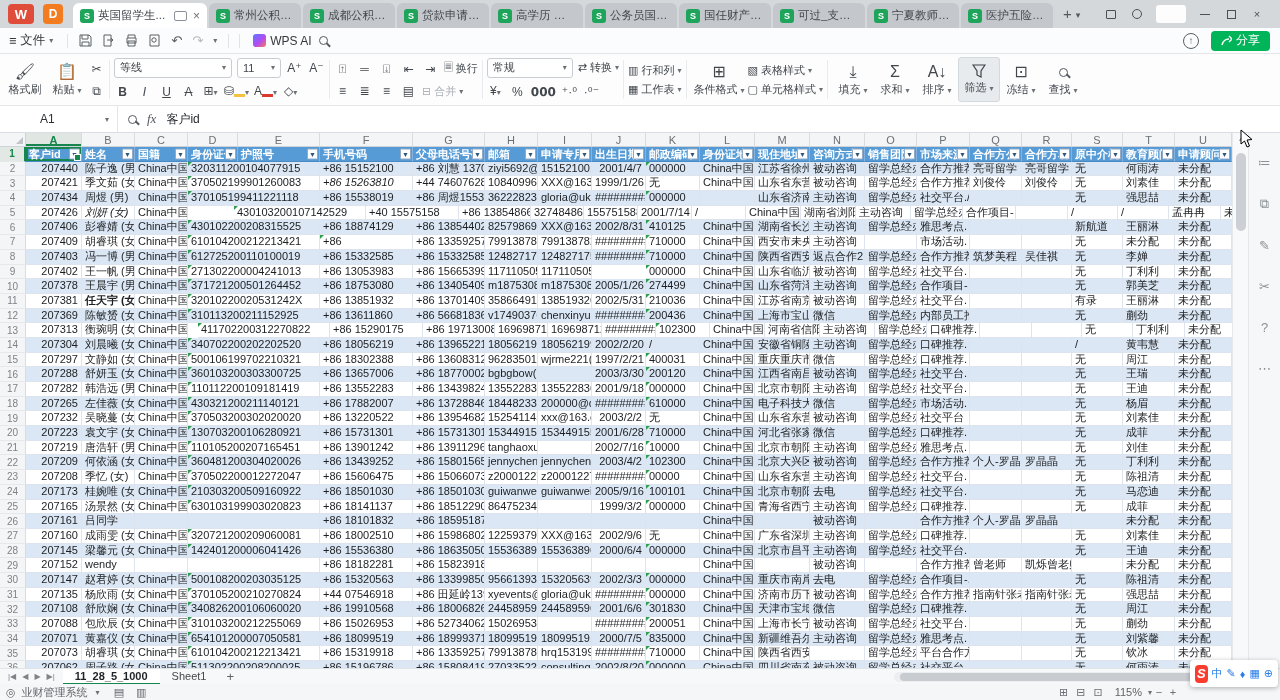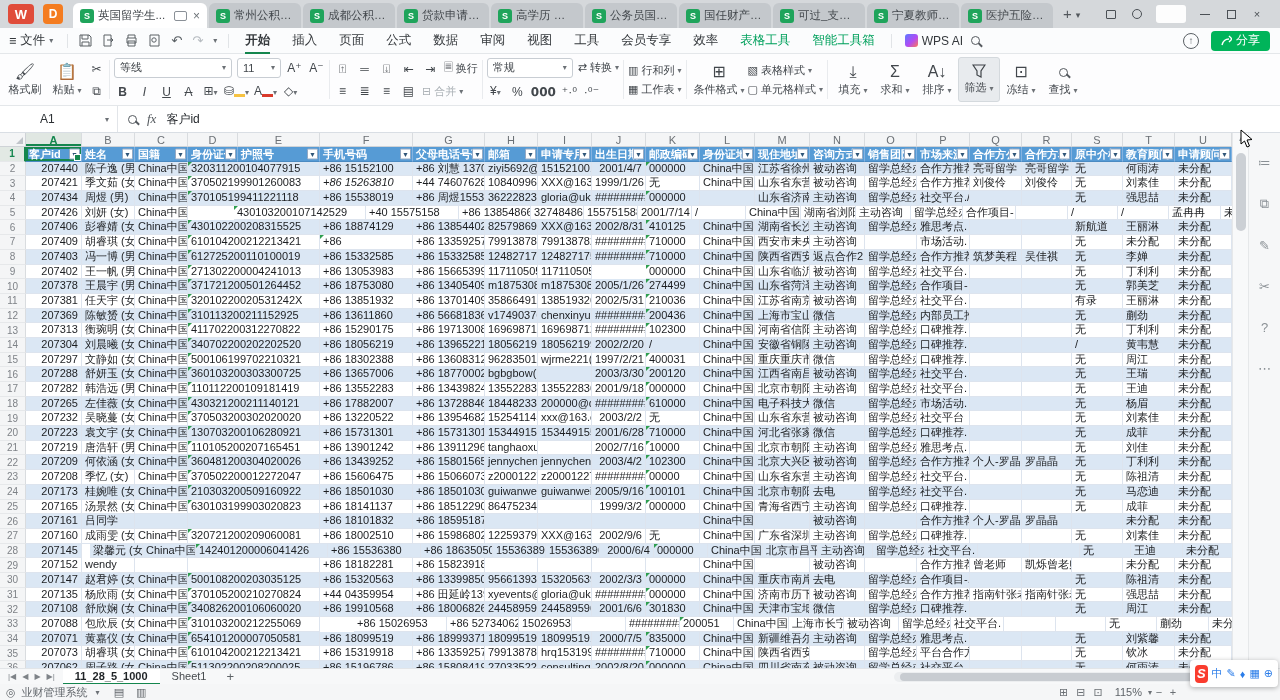--- a/index.html
+++ b/index.html
@@ -234,34 +234,20 @@
       </svg>
     <svg width="13" height="13" viewBox="0 0 13 13">
         <path d="M2 1h9v11H2z" fill="none" stroke="#5a6065"></path>
         <circle cx="6" cy="6" r="2.2" fill="none" stroke="#5a6065"></circle>
       </svg>
     <span class="ud">↶</span>
     <span class="ud dis">↷</span>
     <span class="ca">▾</span>
   </div>
   <div class="mdiv"></div>
-  <div id="menu-items" style="display:flex">
-      <div class="mitem active">开始</div>
-      <div class="mitem">插入</div>
-      <div class="mitem">页面</div>
-      <div class="mitem">公式</div>
-      <div class="mitem">数据</div>
-      <div class="mitem">审阅</div>
-      <div class="mitem">视图</div>
-      <div class="mitem">工具</div>
-      <div class="mitem">会员专享</div>
-      <div class="mitem">效率</div>
-      <div class="mitem green">表格工具</div>
-      <div class="mitem green">智能工具箱</div>
-    </div>
   <div class="mdiv"></div>
   <div class="wpsai">
     <span class="ai-logo"></span>
     <span>WPS AI</span>
   </div>
   <span class="mag"></span>
   <div class="mright">
     <div class="upgrade">↑</div>
     <div class="sharebtn">
       <svg width="11" height="11" viewBox="0 0 11 11">
@@ -515,21 +501,21 @@
       <div class="gcell" style="width: 53px;">社交平台./</div>
       <div class="gcell" style="width: 52px;"></div>
       <div class="gcell" style="width: 50px;"></div>
       <div class="gcell" style="width: 51px;">无</div>
       <div class="gcell" style="width: 52px;">强思喆</div>
       <div class="gcell" style="width: 57px;">未分配</div>
     </div>
     <div class="grow">
       <div class="rnum">5</div>
       <div class="gcell num" style="width: 56px;">207426</div>
-      <div class="gcell" style="width: 53px;">刘妍 (女)</div>
+      <div class="gcell" style="width: 53px; font-style: italic;">刘妍 (女)</div>
       <div class="gcell" style="width: 53px;">China中国</div>
       <div class="gcell tri" style="width: 132px; margin-left: 46px;">430103200107142529</div>
       <div class="gcell" style="width: 93px;">+40 15575158</div>
       <div class="gcell" style="width: 72px;">+86 1385486689</div>
       <div class="gcell" style="width: 53px;">327484864</div>
       <div class="gcell" style="width: 54px;">155751588</div>
       <div class="gcell num" style="width: 54px;">2001/7/14</div>
       <div class="gcell" style="width: 54px;">/</div>
       <div class="gcell" style="width: 55px;">China中国</div>
       <div class="gcell" style="width: 55px;">湖南省浏阳</div>
@@ -653,21 +639,21 @@
       <div class="gcell" style="width: 53px;">合作项目-</div>
       <div class="gcell" style="width: 52px;"></div>
       <div class="gcell" style="width: 50px;"></div>
       <div class="gcell" style="width: 51px;">无</div>
       <div class="gcell" style="width: 52px;">郭美芝</div>
       <div class="gcell" style="width: 57px;">未分配</div>
     </div>
     <div class="grow">
       <div class="rnum">11</div>
       <div class="gcell num" style="width: 56px;">207381</div>
-      <div class="gcell" style="width: 53px;">任天宇 (女</div>
+      <div class="gcell" style="width: 53px; font-weight: bold;">任天宇 (女</div>
       <div class="gcell" style="width: 53px;">China中国</div>
       <div class="gcell tri" style="width: 132px;">32010220020531242X</div>
       <div class="gcell" style="width: 93px;">+86 13851932</div>
       <div class="gcell" style="width: 72px;">+86 1370140948</div>
       <div class="gcell" style="width: 53px;">358664913</div>
       <div class="gcell" style="width: 54px;">138519326</div>
       <div class="gcell num" style="width: 54px;">2002/5/31</div>
       <div class="gcell tri" style="width: 54px;">210036</div>
       <div class="gcell" style="width: 55px;">China中国</div>
       <div class="gcell" style="width: 55px;">江苏省南京</div>
@@ -701,21 +687,21 @@
       <div class="gcell" style="width: 50px;"></div>
       <div class="gcell" style="width: 51px;">无</div>
       <div class="gcell" style="width: 52px;">蒯劲</div>
       <div class="gcell" style="width: 57px;">未分配</div>
     </div>
     <div class="grow">
       <div class="rnum">13</div>
       <div class="gcell num" style="width: 56px;">207313</div>
       <div class="gcell" style="width: 53px;">衡琬明 (女</div>
       <div class="gcell" style="width: 53px;">China中国</div>
-      <div class="gcell tri" style="width: 132px;">411702200312270822</div>
+      <div class="gcell tri" style="width: 132px; margin-left: 10px;">411702200312270822</div>
       <div class="gcell" style="width: 93px;">+86 15290175</div>
       <div class="gcell" style="width: 72px;">+86 1971300890</div>
       <div class="gcell" style="width: 53px;">169698712</div>
       <div class="gcell" style="width: 54px;">169698712</div>
       <div class="gcell num" style="width: 54px;">#########</div>
       <div class="gcell tri" style="width: 54px;">102300</div>
       <div class="gcell" style="width: 55px;">China中国</div>
       <div class="gcell" style="width: 55px;">河南省信阳</div>
       <div class="gcell" style="width: 55px;">主动咨询</div>
       <div class="gcell" style="width: 52px;">留学总经办</div>
@@ -1044,21 +1030,21 @@
       <div class="gcell" style="width: 53px;">口碑推荐.</div>
       <div class="gcell" style="width: 52px;"></div>
       <div class="gcell" style="width: 50px;"></div>
       <div class="gcell" style="width: 51px;">无</div>
       <div class="gcell" style="width: 52px;">刘素佳</div>
       <div class="gcell" style="width: 57px;">未分配</div>
     </div>
     <div class="grow alt">
       <div class="rnum">28</div>
       <div class="gcell num" style="width: 56px;">207145</div>
-      <div class="gcell" style="width: 53px; margin-left: 8px;">梁馨元 (女</div>
+      <div class="gcell" style="width: 53px;">梁馨元 (女</div>
       <div class="gcell" style="width: 53px;">China中国</div>
       <div class="gcell tri" style="width: 132px;">142401200006041426</div>
       <div class="gcell" style="width: 93px;">+86 15536380</div>
       <div class="gcell" style="width: 72px;">+86 1863505000</div>
       <div class="gcell" style="width: 53px;">155363896</div>
       <div class="gcell" style="width: 54px;">155363896</div>
       <div class="gcell num" style="width: 54px;">2000/6/4</div>
       <div class="gcell tri" style="width: 54px;">000000</div>
       <div class="gcell" style="width: 55px;">China中国</div>
       <div class="gcell" style="width: 55px;">北京市昌平</div>
@@ -1116,21 +1102,21 @@
       <div class="gcell" style="width: 51px;">无</div>
       <div class="gcell" style="width: 52px;">陈祖清</div>
       <div class="gcell" style="width: 57px;">未分配</div>
     </div>
     <div class="grow">
       <div class="rnum">31</div>
       <div class="gcell num" style="width: 56px;">207135</div>
       <div class="gcell" style="width: 53px;">杨欣雨 (女</div>
       <div class="gcell" style="width: 53px;">China中国</div>
       <div class="gcell tri" style="width: 132px;">370105200210270824</div>
-      <div class="gcell" style="width: 93px;">+44 04359954</div>
+      <div class="gcell" style="width: 93px;">+44 07546918</div>
       <div class="gcell" style="width: 72px;">+86 田延岭1395</div>
       <div class="gcell" style="width: 53px;">xyevents@</div>
       <div class="gcell" style="width: 54px;">gloria@uk</div>
       <div class="gcell num" style="width: 54px;">#########</div>
       <div class="gcell tri" style="width: 54px;">000000</div>
       <div class="gcell" style="width: 55px;">China中国</div>
       <div class="gcell" style="width: 55px;">济南市历下</div>
       <div class="gcell" style="width: 55px;">被动咨询</div>
       <div class="gcell" style="width: 52px;">留学总经办</div>
       <div class="gcell" style="width: 53px;">合作方推荐</div>
@@ -1162,21 +1148,21 @@
       <div class="gcell" style="width: 51px;">无</div>
       <div class="gcell" style="width: 52px;">周江</div>
       <div class="gcell" style="width: 57px;">未分配</div>
     </div>
     <div class="grow">
       <div class="rnum">33</div>
       <div class="gcell num" style="width: 56px;">207088</div>
       <div class="gcell" style="width: 53px;">包欣辰 (女</div>
       <div class="gcell" style="width: 53px;">China中国</div>
       <div class="gcell tri" style="width: 132px;">310103200212255069</div>
-      <div class="gcell" style="width: 93px; margin-left: 34px;">+86 15026953</div>
+      <div class="gcell" style="width: 93px;">+86 15026953</div>
       <div class="gcell" style="width: 72px;">+86 52734062</div>
       <div class="gcell" style="width: 53px;">150269534</div>
       <div class="gcell" style="width: 54px;"></div>
       <div class="gcell num" style="width: 54px;">#########</div>
       <div class="gcell tri" style="width: 54px;">200051</div>
       <div class="gcell" style="width: 55px;">China中国</div>
       <div class="gcell" style="width: 55px;">上海市长宁</div>
       <div class="gcell" style="width: 55px;">被动咨询</div>
       <div class="gcell" style="width: 52px;">留学总经办</div>
       <div class="gcell" style="width: 53px;">社交平台.</div>

